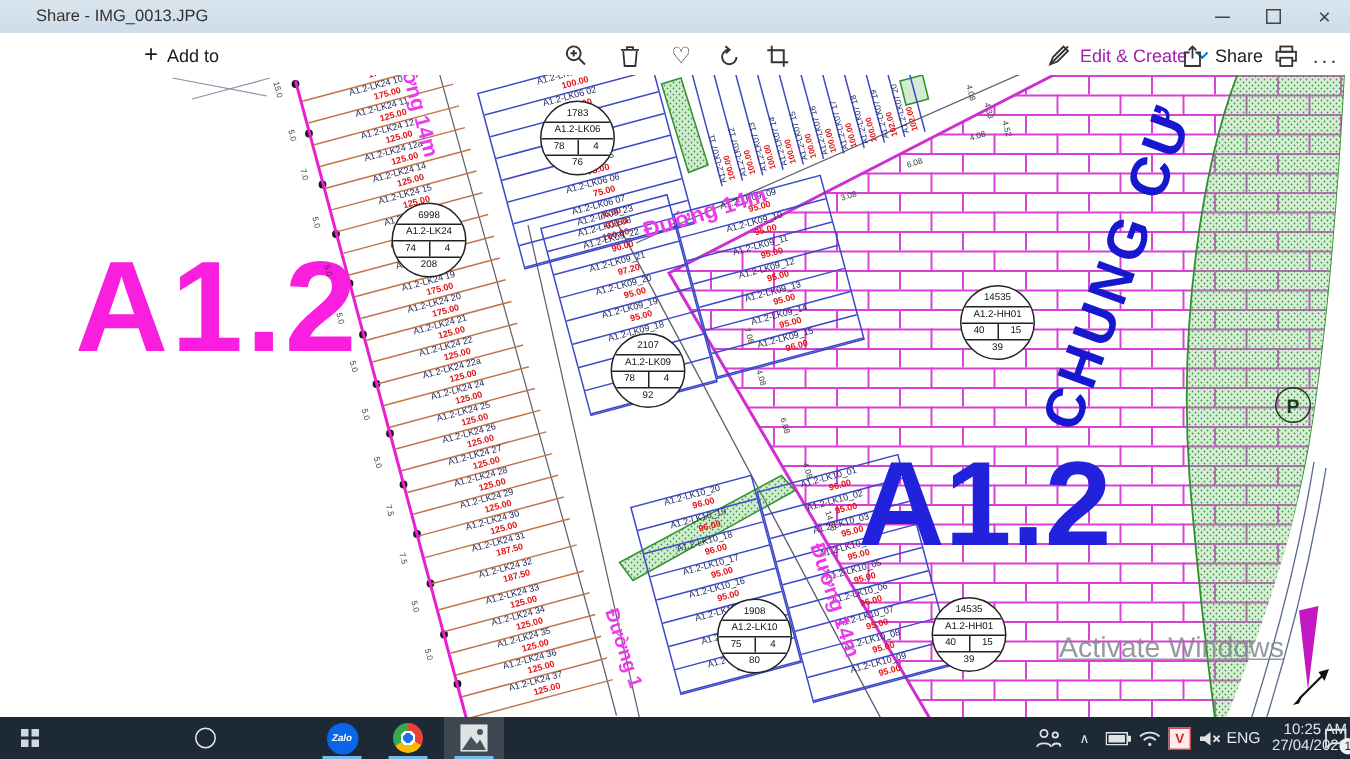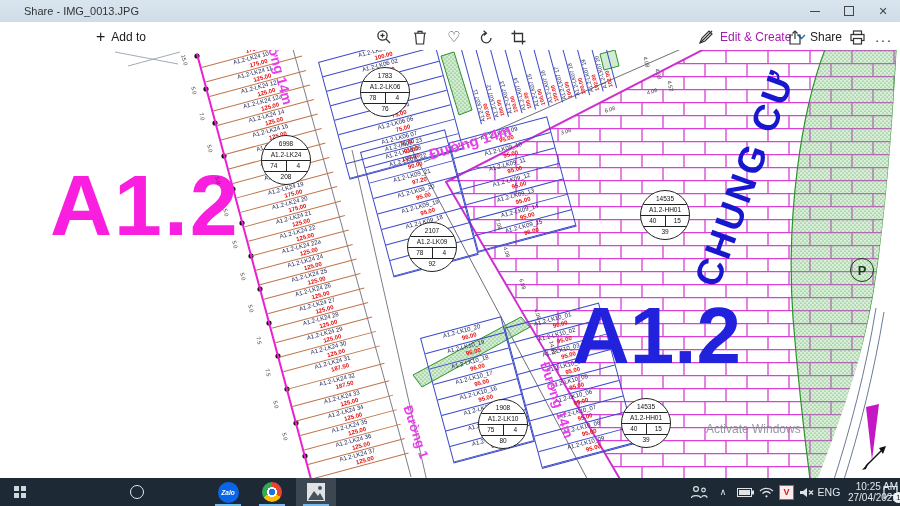--- a/index.html
+++ b/index.html
@@ -59,21 +59,21 @@
   #street-center{left:470px;top:92px;transform:translate(-50%,-50%) rotate(-17deg);font-size:15px;}
   #street-right{left:557px;top:350px;transform:translate(-50%,-50%) rotate(72deg);font-size:14px;}
   #street-bl{left:416px;top:382px;transform:translate(-50%,-50%) rotate(72deg);font-size:13px;}
   .biglbl{position:absolute;font-weight:bold;line-height:1;z-index:2;white-space:nowrap;}
   #big-magenta{left:50px;top:112px;font-size:86px;color:#fa1ede;letter-spacing:2px;}
   #big-blue{left:572px;top:246px;font-size:80px;color:#2222dc;}
   #chungcu{left:745px;top:128px;transform:translate(-50%,-50%) rotate(-70deg);font-size:37px;color:#1717cf;letter-spacing:3px;}
   #pcircle{position:absolute;left:850px;top:208px;width:22px;height:22px;border:1.7px solid #1c3b1c;border-radius:50%;
     z-index:2;display:flex;align-items:center;justify-content:center;font-size:13px;font-weight:bold;color:#1c3b1c;}
   .anno{position:absolute;font-size:5.5px;color:#3a3a3a;transform-origin:0 0;white-space:nowrap;z-index:2;}
-  #wm1{position:absolute;left:706px;top:372px;font-size:12px;color:rgba(130,136,142,.85);z-index:4;}
+  #wm1{position:absolute;left:706px;top:372px;font-size:19px;color:rgba(130,136,142,.85);z-index:4;text-decoration:underline;}
   #wm2{position:absolute;left:706px;top:394px;font-size:10.5px;color:rgba(130,136,142,.75);z-index:4;}
   
   #taskbar{position:absolute;left:0;top:478px;width:900px;height:28px;background:#1d2935;z-index:10;}
   .tbi{position:absolute;top:0;height:28px;display:flex;align-items:center;justify-content:center;}
   #tb-start{left:0;width:40px}
   #tb-search{left:118px;width:38px}
   #tb-zalo{left:208px;width:40px}#tb-chrome{left:252px;width:40px}
   #tb-photos{left:296px;width:40px;background:rgba(255,255,255,.14);}
   .runline{position:absolute;bottom:0;left:7px;width:26px;height:2px;background:#76b9ed;}
   #startgrid{display:grid;grid-template-columns:5px 5px;grid-gap:2px;}

